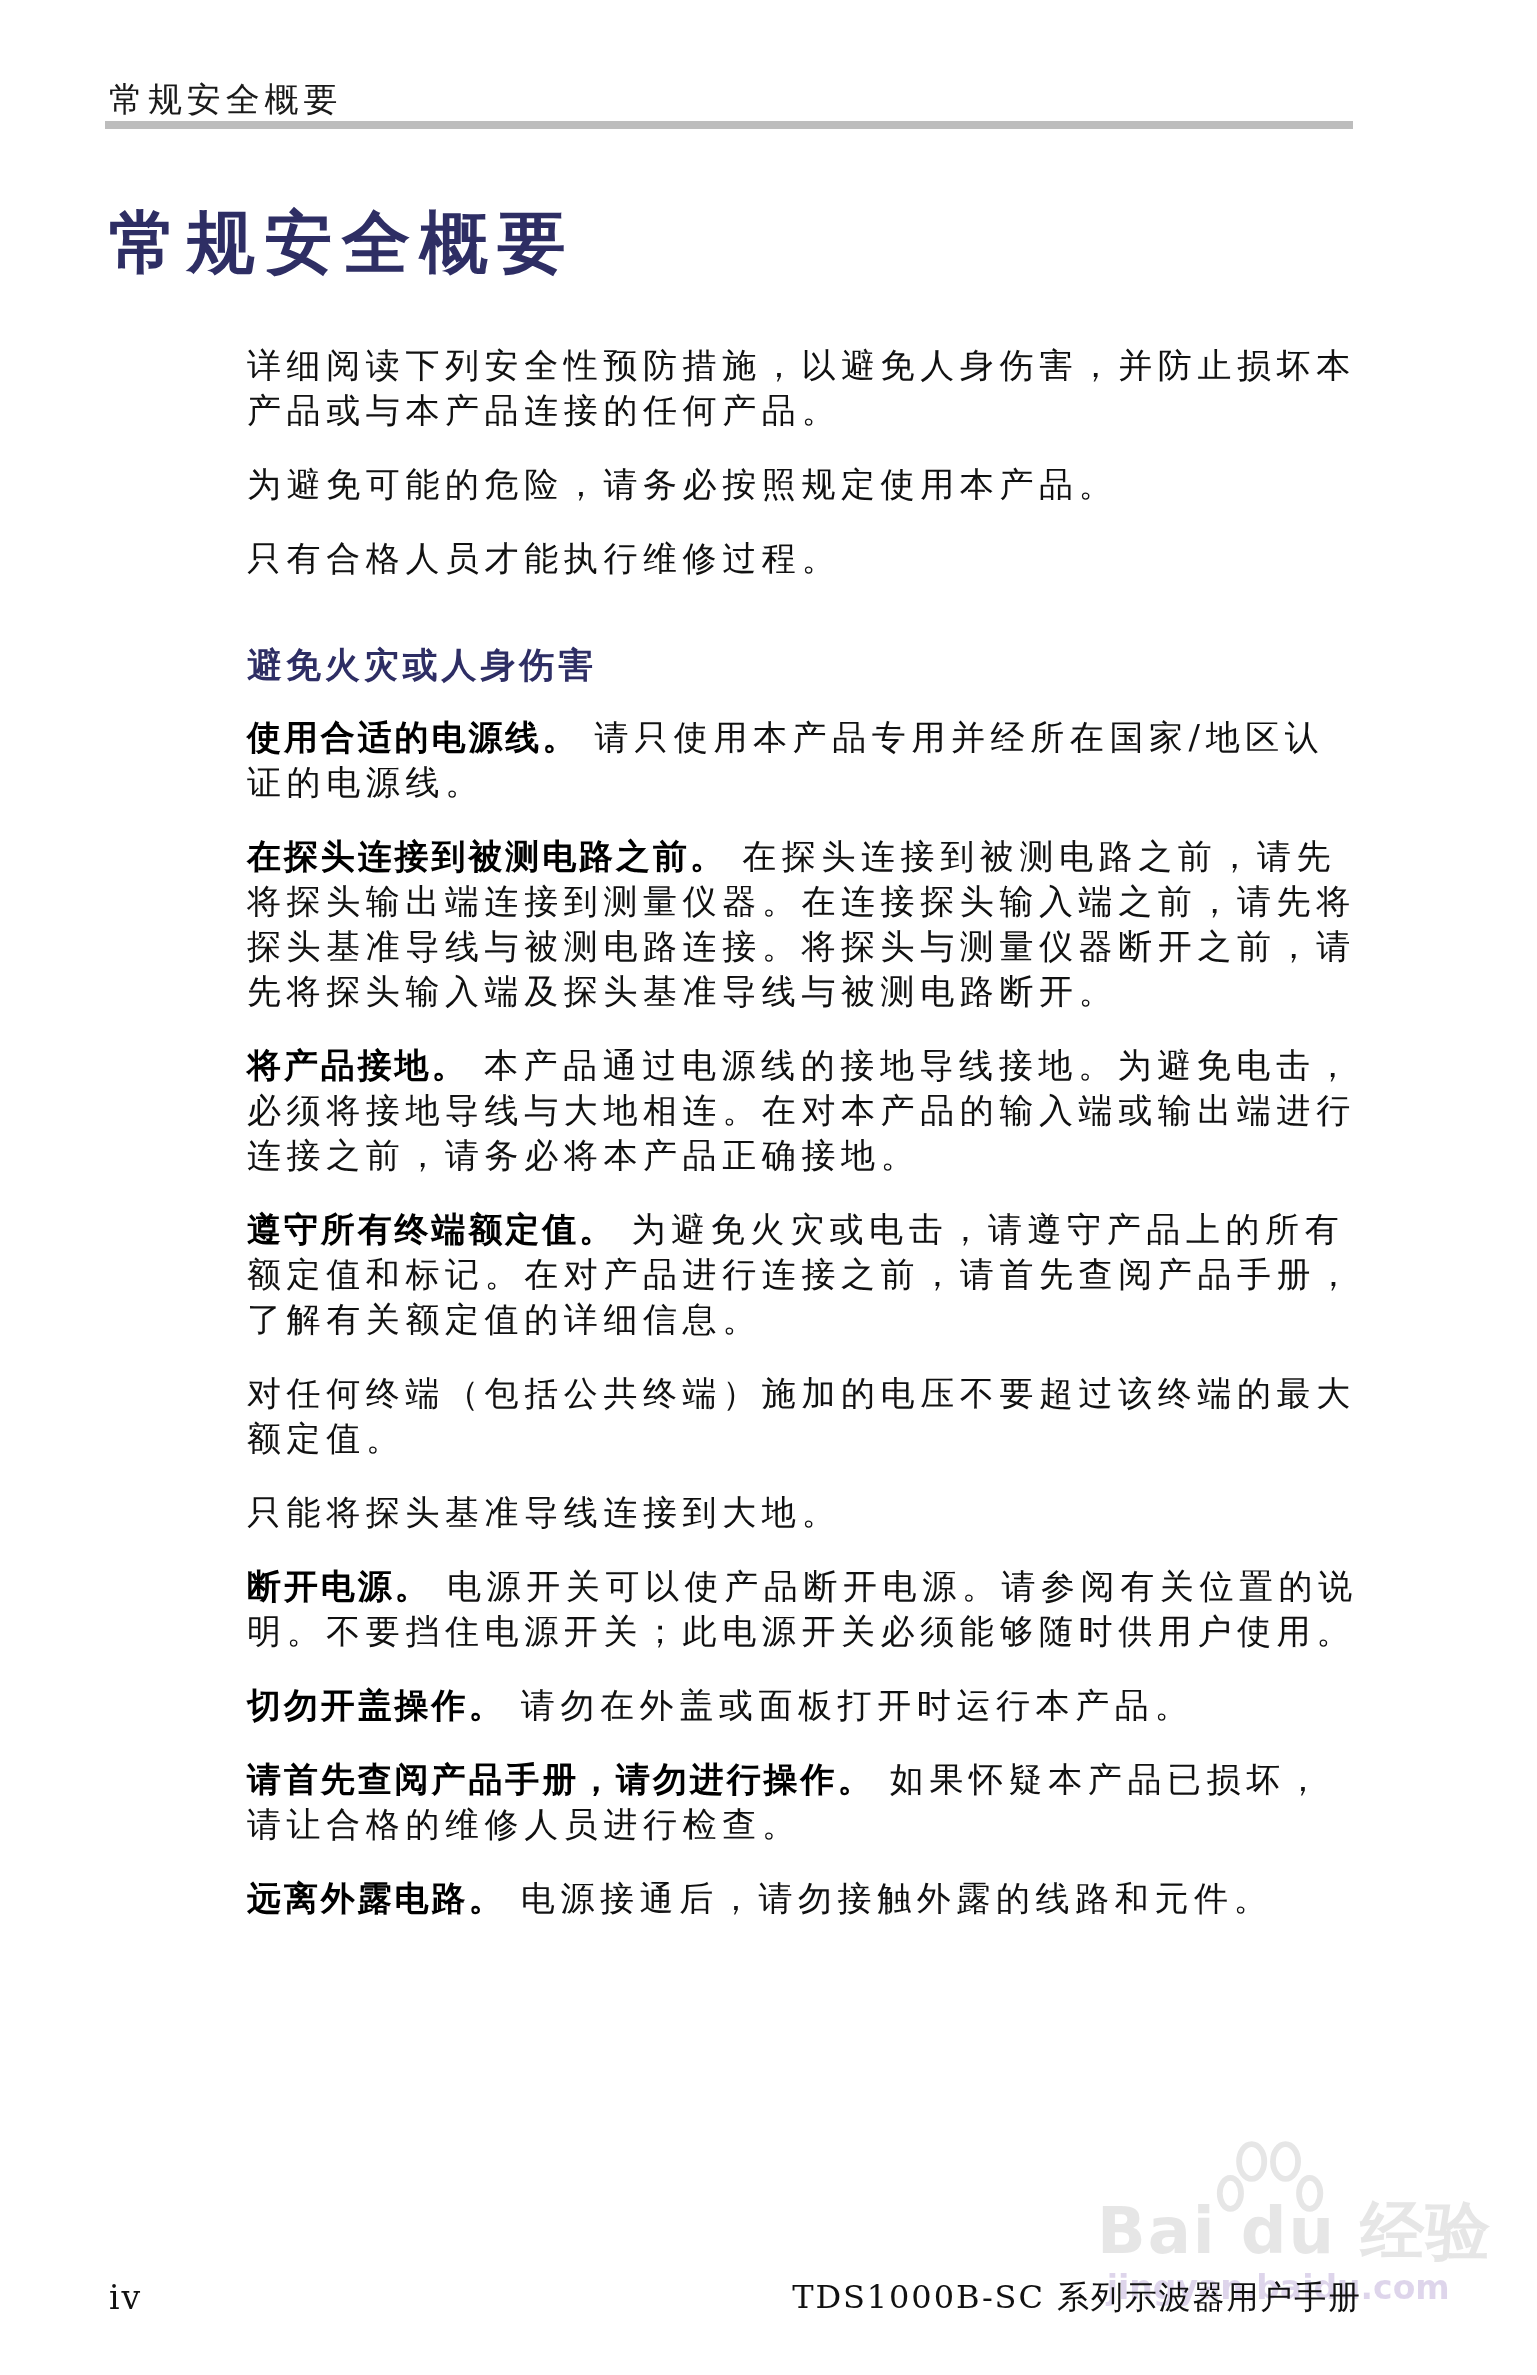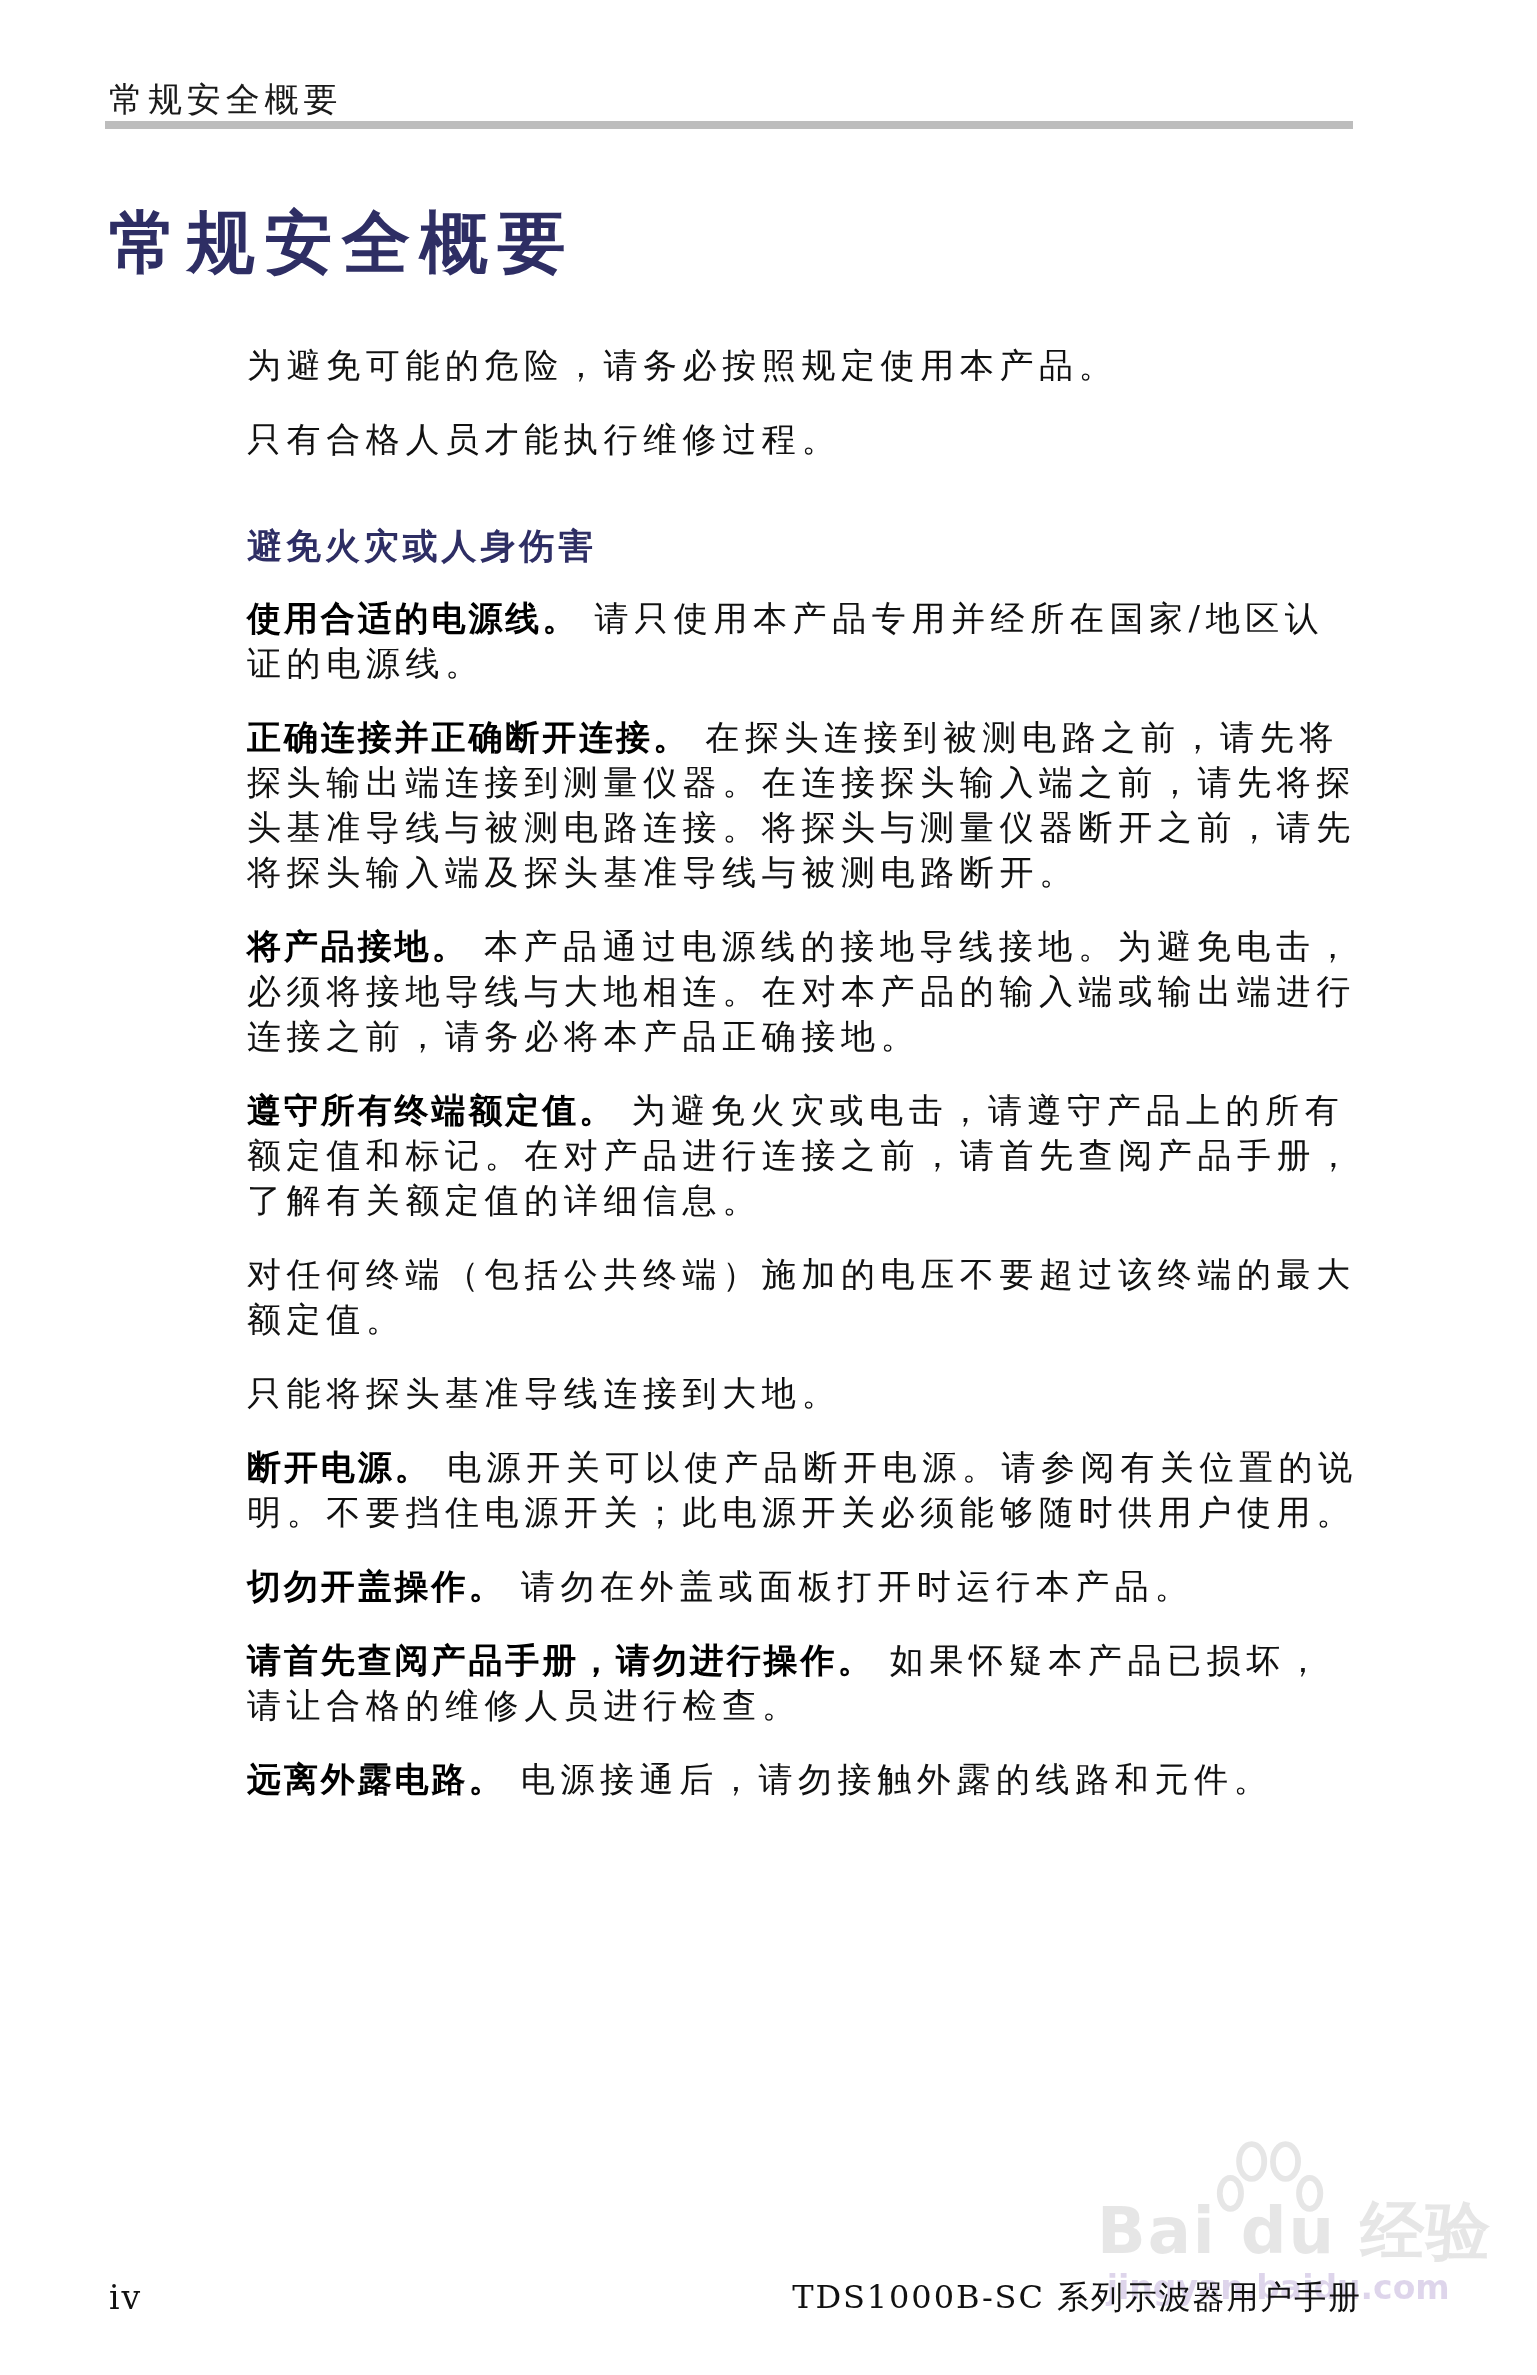--- a/index.html
+++ b/index.html
@@ -27,27 +27,28 @@
 </style>
 </head>
 <body>
 
 <div class="running-header">常规安全概要</div>
 <div class="header-rule"></div>
 
 <h1 class="page-title">常规安全概要</h1>
 
 <div class="content">
+  <p>详细阅读下列安全性预防措施，以避免人身伤害，并防止损坏本产品或与本产品连接的任何产品。</p>
   <p>为避免可能的危险，请务必按照规定使用本产品。</p>
   <p>只有合格人员才能执行维修过程。</p>
 
   <h2 class="section-heading">避免火灾或人身伤害</h2>
 
   <p><span class="lead">使用合适的电源线。</span><span class="lead-gap"></span><span>请只使用本产品专用并经所在国家/地区认证的电源线。</span></p>
-  <p><span class="lead">正确连接并正确断开连接。</span><span class="lead-gap"></span><span>在探头连接到被测电路之前，请先将探头输出端连接到测量仪器。在连接探头输入端之前，请先将探头基准导线与被测电路连接。将探头与测量仪器断开之前，请先将探头输入端及探头基准导线与被测电路断开。</span></p>
+  <p><span class="lead">在探头连接到被测电路之前。</span><span class="lead-gap"></span><span>在探头连接到被测电路之前，请先将探头输出端连接到测量仪器。在连接探头输入端之前，请先将探头基准导线与被测电路连接。将探头与测量仪器断开之前，请先将探头输入端及探头基准导线与被测电路断开。</span></p>
   <p><span class="lead">将产品接地。</span><span class="lead-gap"></span><span>本产品通过电源线的接地导线接地。为避免电击，必须将接地导线与大地相连。在对本产品的输入端或输出端进行连接之前，请务必将本产品正确接地。</span></p>
   <p><span class="lead">遵守所有终端额定值。</span><span class="lead-gap"></span><span>为避免火灾或电击，请遵守产品上的所有额定值和标记。在对产品进行连接之前，请首先查阅产品手册，了解有关额定值的详细信息。</span></p>
   <p>对任何终端（包括公共终端）施加的电压不要超过该终端的最大额定值。</p>
   <p>只能将探头基准导线连接到大地。</p>
   <p><span class="lead">断开电源。</span><span class="lead-gap"></span><span>电源开关可以使产品断开电源。请参阅有关位置的说明。不要挡住电源开关；此电源开关必须能够随时供用户使用。</span></p>
   <p><span class="lead">切勿开盖操作。</span><span class="lead-gap"></span><span>请勿在外盖或面板打开时运行本产品。</span></p>
   <p><span class="lead">请首先查阅产品手册，请勿进行操作。</span><span class="lead-gap"></span><span>如果怀疑本产品已损坏，请让合格的维修人员进行检查。</span></p>
   <p><span class="lead">远离外露电路。</span><span class="lead-gap"></span><span>电源接通后，请勿接触外露的线路和元件。</span></p>
 </div>
 

